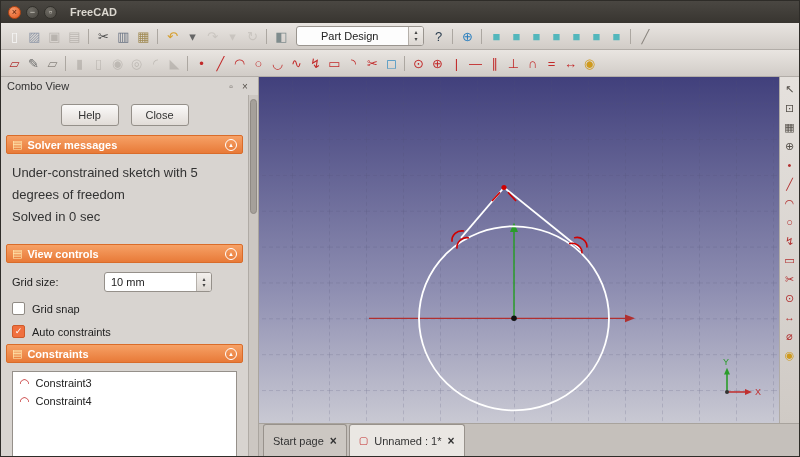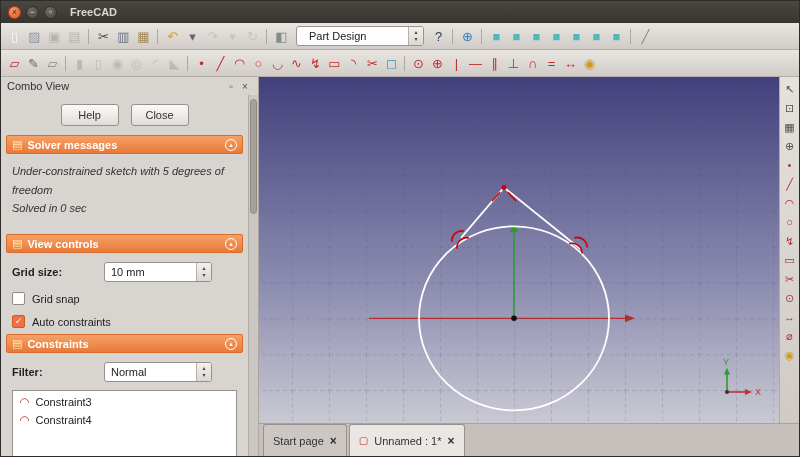--- a/index.html
+++ b/index.html
@@ -18,21 +18,21 @@
   .wbtn.minmax { background:radial-gradient(circle at 35% 30%,#6e6b64,#48453f); border:1px solid #32302b; color:#d8d4cc; }
   .title-text { color:#dcd8d0; font-weight:bold; margin-left:8px; }
 
   
   .toolbar { flex:0 0 27px; display:flex; align-items:center; padding:0 4px; background:linear-gradient(#e9e5e1,#d1ccc7); border-bottom:1px solid #b2ada8; }
   .tbi { width:19px; height:19px; display:inline-flex; align-items:center; justify-content:center; font-size:13px; line-height:1; border-radius:2px; flex:0 0 auto; }
   .tbi.sep { width:8px; position:relative; }
   .tbi.sep::after { content:""; position:absolute; left:3px; top:2px; bottom:2px; width:1px; background:#aca7a1; }
   .tbi.dis { opacity:.45; }
   .wb-combo { height:20px; width:128px; flex:0 0 128px; background:#fdfdfd; border:1px solid #9a958f; border-radius:3px; display:flex; align-items:center; margin:0 5px; }
-  .wb-combo .val { flex:1; padding:0 12px; white-space:nowrap; overflow:hidden; }
+  .wb-combo .val { flex:1; padding:0 24px; white-space:nowrap; overflow:hidden; }
   .arrows { width:15px; align-self:stretch; border-left:1px solid #b5b0aa; display:flex; flex-direction:column; align-items:center; justify-content:center; font-size:6px; color:#444; line-height:1.1; background:linear-gradient(#f3f0ed,#dcd7d2); border-radius:0 2px 2px 0; }
 
   
   .main { flex:1; display:flex; min-height:0; }
   .left-panel { width:258px; flex:0 0 258px; background:#d8d4d0; border-right:1px solid #aaa59f; display:flex; flex-direction:column; min-height:0; }
   .combo-header { flex:0 0 18px; display:flex; align-items:center; padding:0 6px; color:#333; }
   .combo-header .sp { flex:1; }
   .dock-btn { width:14px; text-align:center; color:#55504a; font-size:10px; }
   .cv-tabs { flex:0 0 21px; display:flex; align-items:flex-end; padding-left:4px; gap:1px; border-bottom:1px solid #aaa59f; }
   .cv-tab { padding:2px 11px 3px; border:1px solid #a39d97; border-bottom:none; border-radius:3px 3px 0 0; background:#c7c2bd; color:#444; }
@@ -44,24 +44,24 @@
   .tscroll .thumb { position:absolute; left:1px; right:1px; top:4px; height:115px; background:#a5a09a; border:1px solid #8f8a84; border-radius:4px; }
 
   .btn-row { display:flex; justify-content:center; gap:12px; margin:7px 0 9px; }
   .pbtn { min-width:58px; height:22px; background:linear-gradient(#fbfaf9,#e1dcd7); border:1px solid #95908a; border-radius:3px; display:flex; align-items:center; justify-content:center; padding:0 12px; color:#333; }
 
   .sect-head { height:19px; background:linear-gradient(#f6a166,#e87a38); border:1px solid #d96c2a; border-radius:2px; display:flex; align-items:center; gap:5px; padding:0 5px; color:#fff; font-weight:bold; margin:6px 2px 0; }
   .sect-head .hicon { color:#ffe9b0; font-size:11px; font-weight:normal; }
   .sect-head .sp { flex:1; }
   .coll { width:12px; height:12px; border:1px solid #fff; border-radius:50%; font-size:7px; display:flex; align-items:center; justify-content:center; color:#fff; flex:0 0 12px; }
 
-  .solver-lines { padding:8px 8px 10px; color:#333; font-size:11px; line-height:1.7;font-style:italic; }
+  .solver-lines { padding:8px 8px 10px; color:#333; font-size:13px; line-height:1.7; }
 
   .ctl-row { display:flex; align-items:center; margin:9px 8px 0; }
-  .ctl-row .lbl { width:92px;font-weight:bold; }
+  .ctl-row .lbl { width:92px; }
   .spin { width:108px; height:20px; background:#fff; border:1px solid #95908a; border-radius:3px; display:flex; align-items:center; }
   .spin .val { flex:1; padding:0 6px; }
   .chk-row { display:flex; align-items:center; gap:7px; margin:10px 8px 0; }
   .cbox { width:13px; height:13px; border:1px solid #908b85; border-radius:2px; background:#fff; display:flex; align-items:center; justify-content:center; font-size:9px; color:#fff; line-height:1; }
   .cbox.checked { background:#f0703f; border-color:#cf5a2a; }
 
   .clist { margin:8px 8px 0; background:#fff; border:1px solid #95908a; height:88px; padding:2px 0; overflow:hidden; }
   .citem { display:flex; align-items:center; gap:6px; height:18px; padding:0 6px; }
   .citem .cicon { color:#c22a2a; font-size:12px; }
 
@@ -285,30 +285,20 @@
           <div class="chk-row">
             <span class="cbox checked">✓</span>
             <span>Auto constraints</span>
           </div>
 
           <div class="sect-head">
             <span class="hicon">▤</span>
             <span>Constraints</span>
             <span class="sp"></span>
             <span class="coll">▴</span>
-          </div>
-          <div class="ctl-row">
-            <span class="lbl">Filter:</span>
-            <span class="spin">
-              <span class="val">Normal</span>
-              <span class="arrows">
-                <span>▴</span>
-                <span>▾</span>
-              </span>
-            </span>
           </div>
           <div class="clist">
 
               <div class="citem">
                 <span class="cicon">◠</span>
                 <span>Constraint3</span>
               </div>
 
               <div class="citem">
                 <span class="cicon">◠</span>

